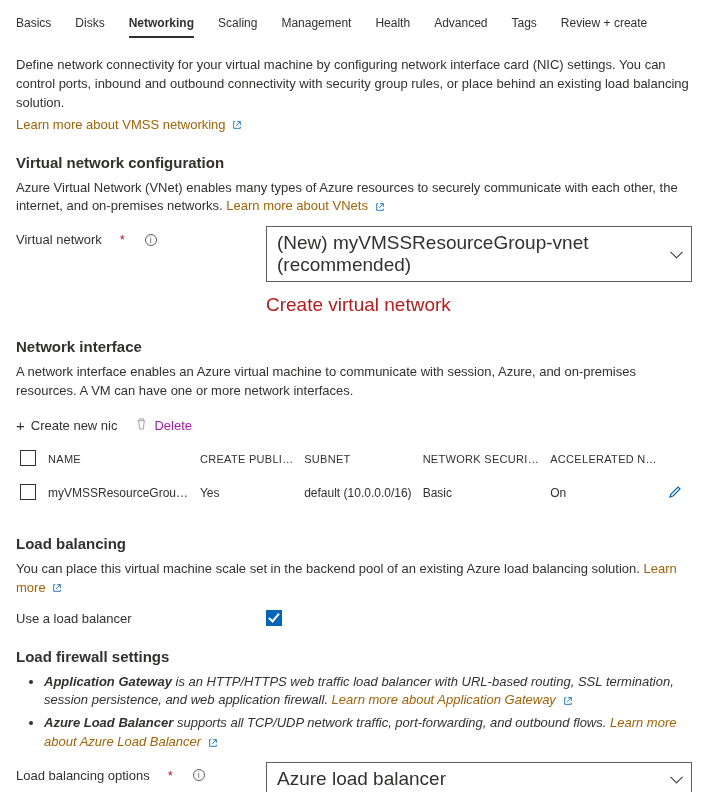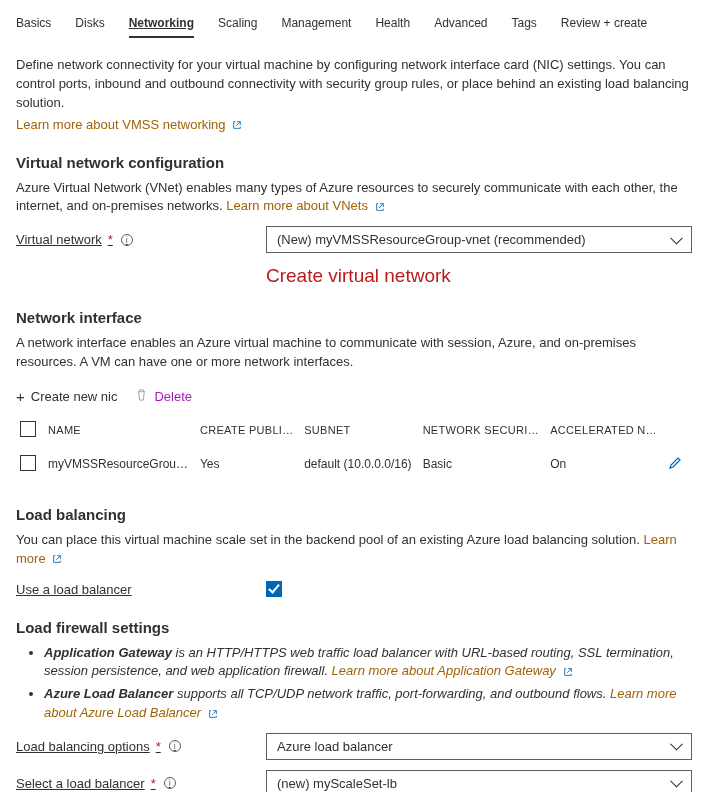--- a/index.html
+++ b/index.html
@@ -19,21 +19,20 @@
   }
   .tab {
     padding: 6px 0;
     color: #323130;
     cursor: pointer;
     font-size: 12px;
   }
   .tab.active {
     font-weight: 600;
     border-bottom: 2px solid #323130;
-    text-decoration: underline;
   }
   p.desc {
     color: #323130;
     line-height: 1.45;
     margin-bottom: 4px;
   }
   a.link, span.link {
     color: #a16207;
     text-decoration: none;
     cursor: pointer;
@@ -53,42 +52,41 @@
   .field-row {
     display: flex;
     align-items: flex-start;
     margin-top: 10px;
   }
   .field-label {
     width: 250px;
     padding-top: 6px;
     display: flex;
     align-items: center;
-    gap: 4px;
-    text-decoration: underline;
+    gap: 16px;
   }
   .req { color: #a4262c; margin-left: 2px;}
   .info-icon {
     width: 12px; height: 12px;
     border: 1px solid #605e5c;
     border-radius: 50%;
     display: inline-flex;
     align-items: center;
     justify-content: center;
     font-size: 9px;
     color: #605e5c;
     margin-left: 4px;
   }
   .field-control { flex: 1; }
   .dropdown {
     width: 100%;
     border: 1px solid #605e5c;
     padding: 5px 28px 5px 10px;
     background: #fff;
-    font-size: 13px;
+    font-size: 19px;
     position: relative;
     cursor: pointer;
     display: flex;
     align-items: center;
     justify-content: space-between;
   }
   .dropdown::after {
     content: "";
     position: absolute;
     right: 10px;

